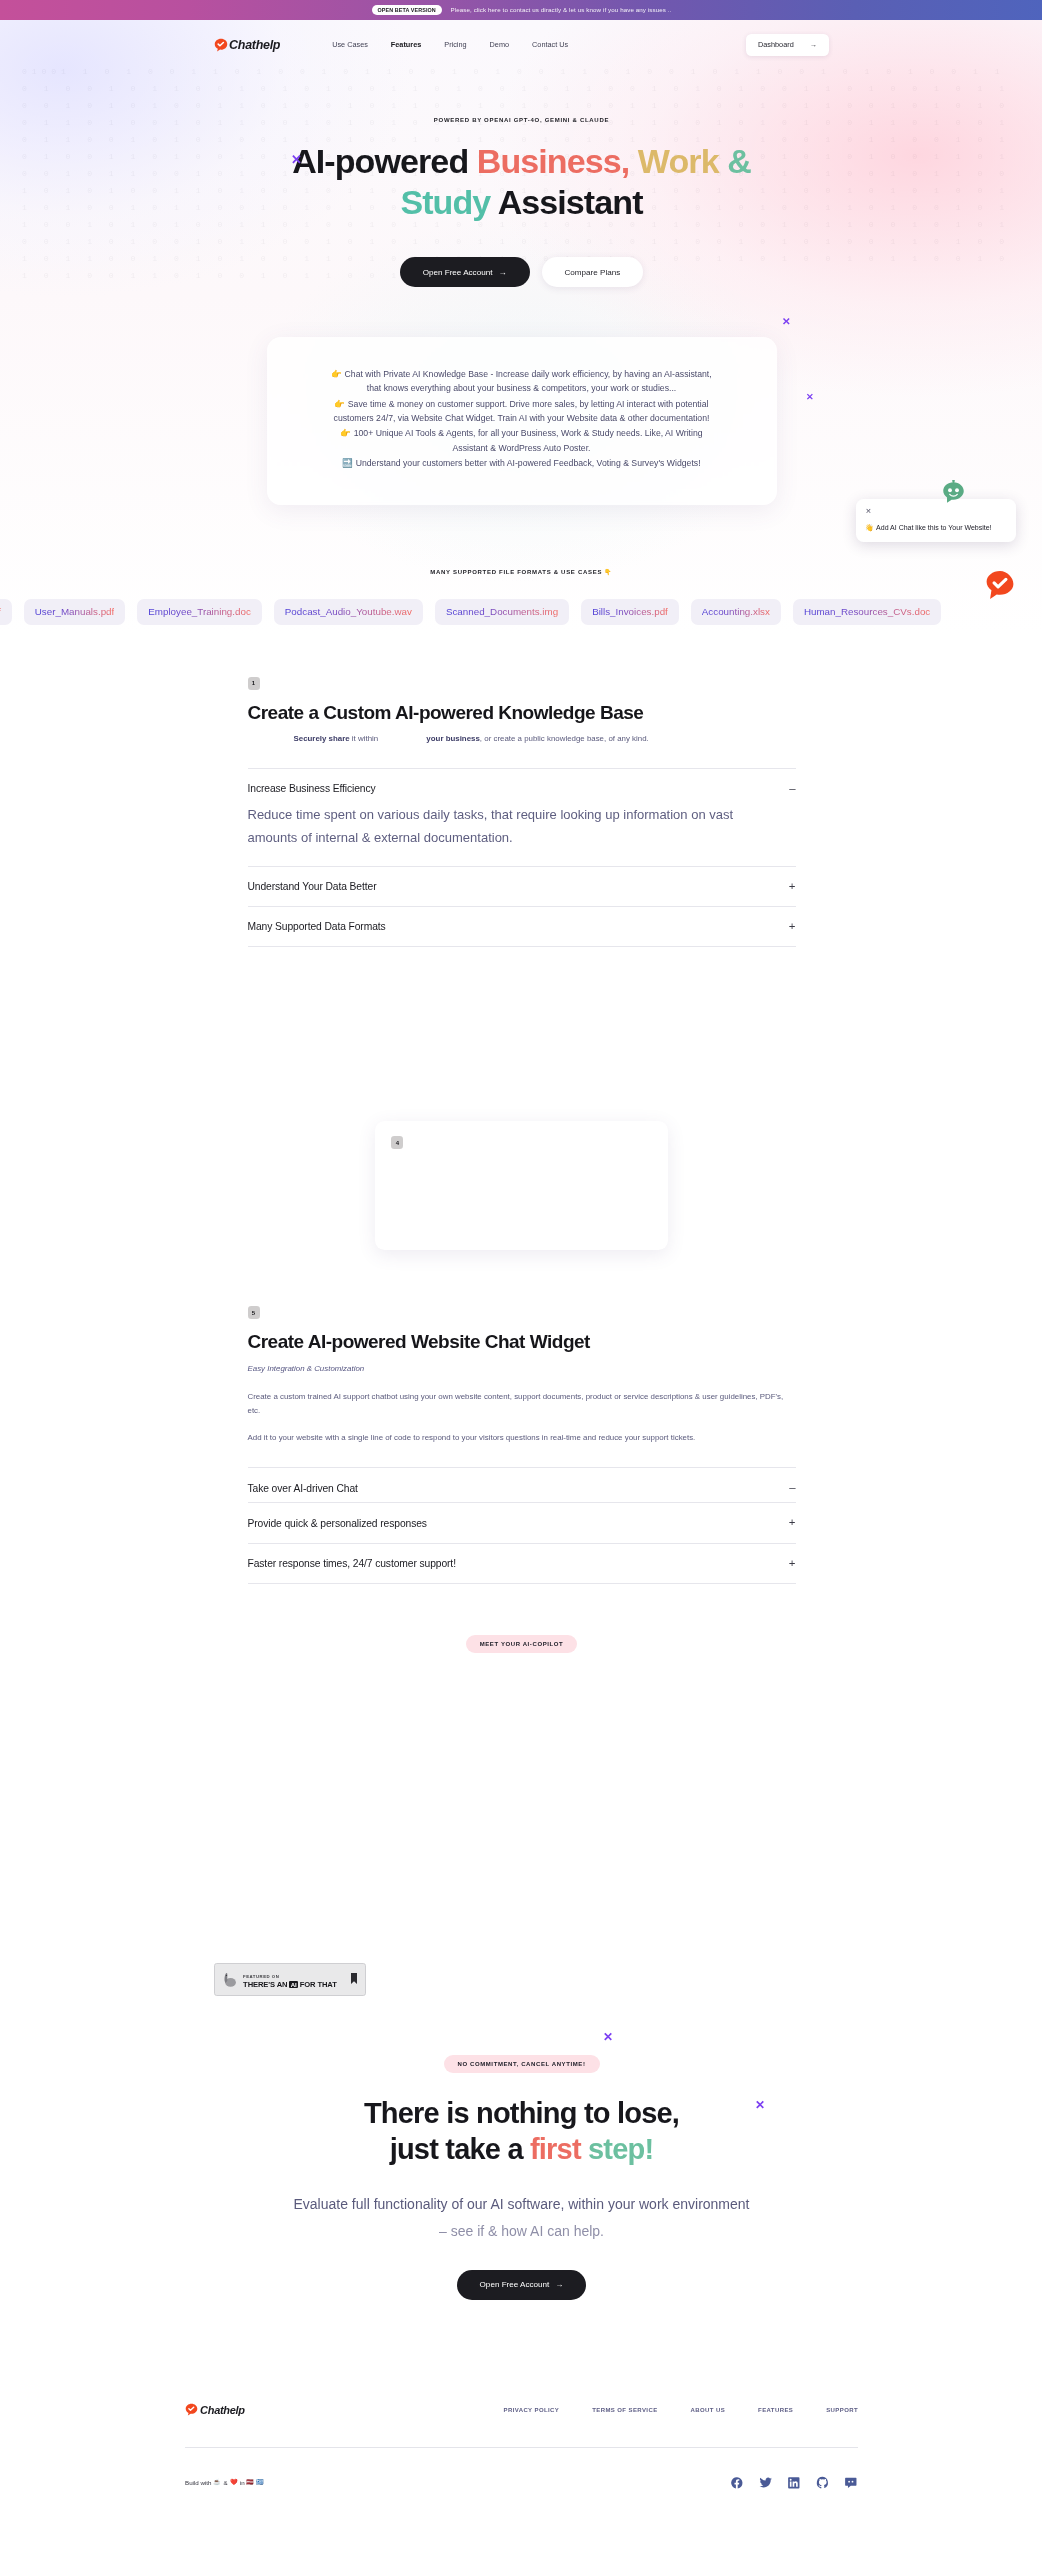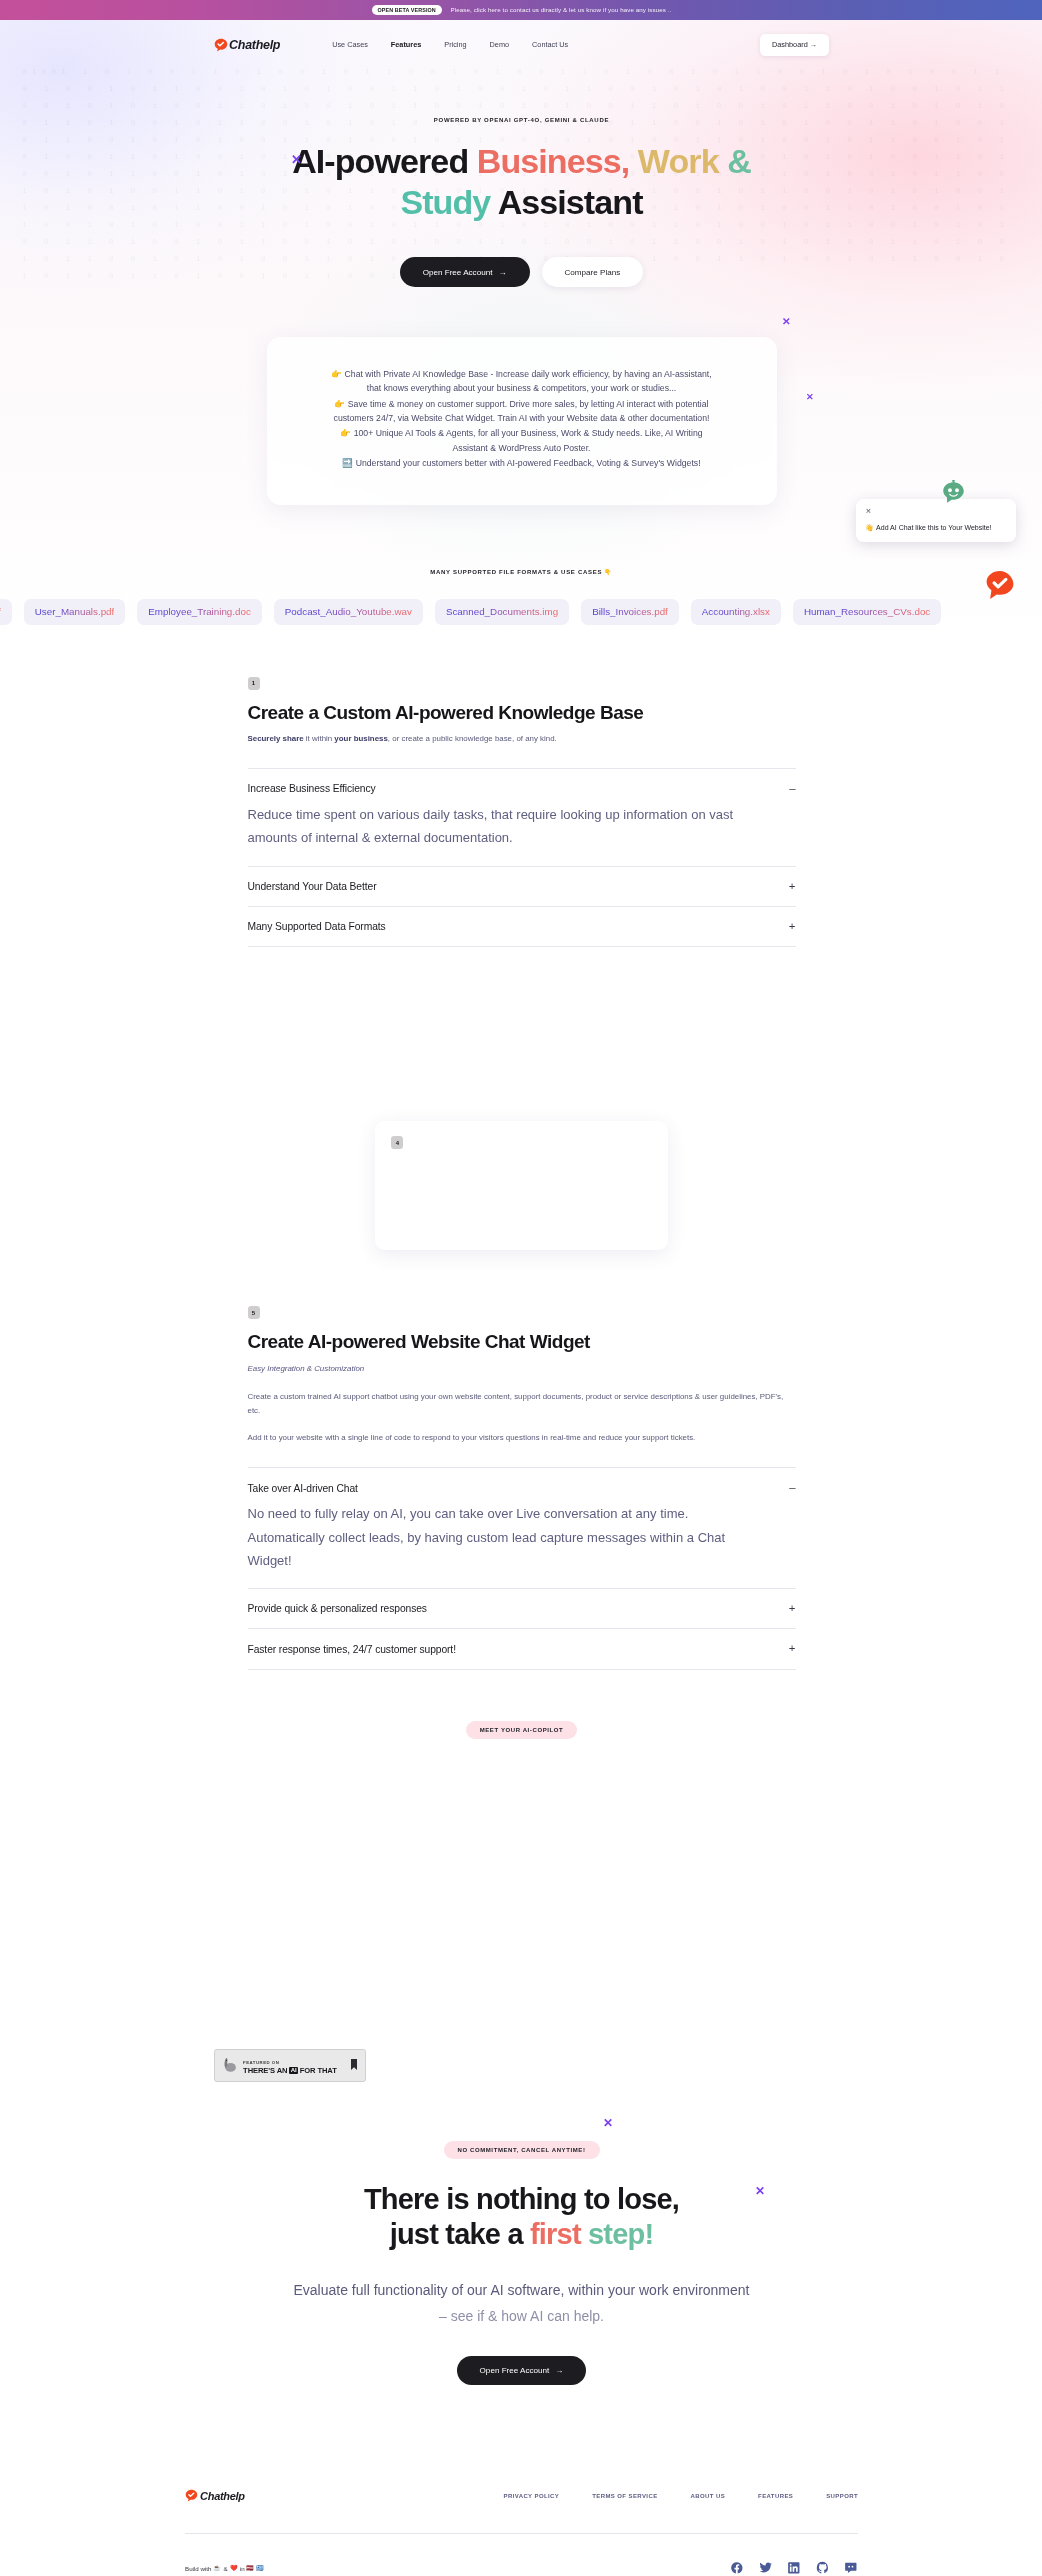--- a/index.html
+++ b/index.html
@@ -94,21 +94,21 @@
   .nav-right { margin-left: auto; }
   .dashboard-btn {
     background: #ffffff;
     border-radius: 5.4px;
     padding: 6.5px 12px;
     font-size: 7.3px;
     color: #26262f;
     box-shadow: 0 1.1px 5.4px rgba(60,40,90,.11);
     cursor: pointer;
     white-space: nowrap;
-    display: inline-flex; align-items: center; gap: 2px;
+    display: inline-flex; align-items: center; gap: 16px;
   }
 
   
   .hero-inner { position: relative; z-index: 4; text-align: center; padding-top: 47px; }
   .eyebrow {
     font-size: 6px; font-weight: bold; letter-spacing: 0.7px;
     color: #1c1c22; text-transform: uppercase;
   }
   .hero-title {
     margin-top: 18.5px;
@@ -205,21 +205,21 @@
     width: 12px; height: 13px; border-radius: 3.3px;
     background: #cfcdcd; color: #16161a; font-size: 6px; font-weight: bold;
   }
   .sec-title {
     margin-top: 12px;
     font-size: 19px; font-weight: bold; letter-spacing: -0.5px; color: #16161a;
   }
   .sec-sub {
     margin-top: 9.8px; font-size: 7.9px; color: #5a5a7c; line-height: 1.6;
   }
-  .sec-sub b { color: #3c3c66; }
+  .sec-sub b { color: #3c3c66; margin-left: 46px; }
   .sec-sub.italic { font-style: italic; color: #565682; }
   .sec-para { margin-top: 14px; font-size: 7.9px; color: #5a5a7c; line-height: 1.75; }
 
   .acc { margin-top: 22px; }
   .acc-item { border-bottom: 0.5px solid #e6e6ec; }
   .acc-item:first-child { border-top: 0.5px solid #e6e6ec; }
   .acc-head {
     display: flex; align-items: center; justify-content: space-between;
     padding: 14px 0 14px; cursor: pointer;
   }
@@ -445,21 +445,20 @@
   <p class="sec-sub italic">Easy Integration &amp; Customization</p>
   <p class="sec-para">Create a custom trained AI support chatbot using your own website content, support documents, product or service descriptions &amp; user guidelines, PDF's, etc.</p>
   <p class="sec-para">Add it to your website with a single line of code to respond to your visitors questions in real-time and reduce your support tickets.</p>
 
   <div class="acc">
     <div class="acc-item open">
       <div class="acc-head">
         <span class="acc-q">Take over AI-driven Chat</span>
         <span class="acc-sign">–</span>
       </div>
-      <div class="acc-body">No need to fully relay on AI, you can take over Live conversation at any time. Automatically collect leads, by having custom lead capture messages within a Chat Widget!</div>
     </div>
     <div class="acc-item">
       <div class="acc-head">
         <span class="acc-q">Provide quick &amp; personalized responses</span>
         <span class="acc-sign">+</span>
       </div>
     </div>
     <div class="acc-item">
       <div class="acc-head">
         <span class="acc-q">Faster response times, 24/7 customer support!</span>

